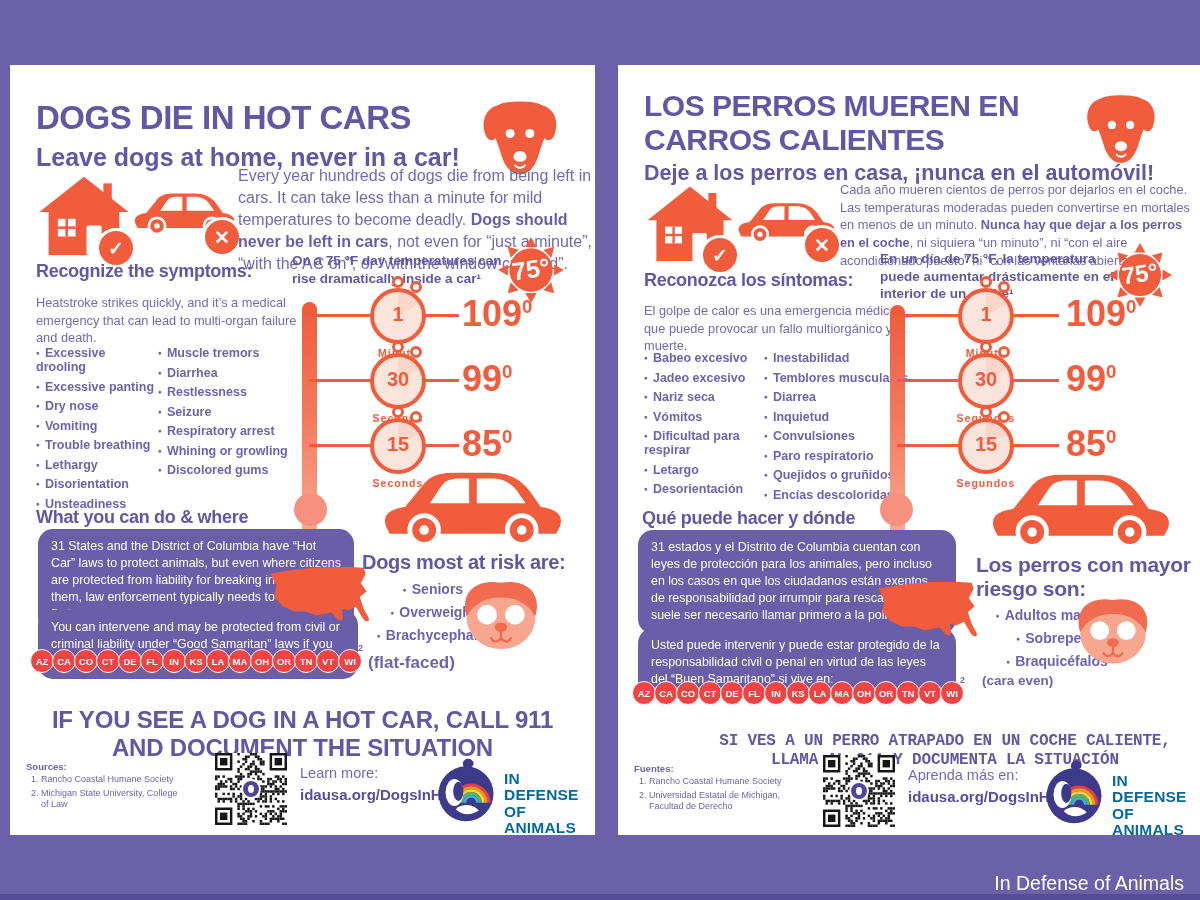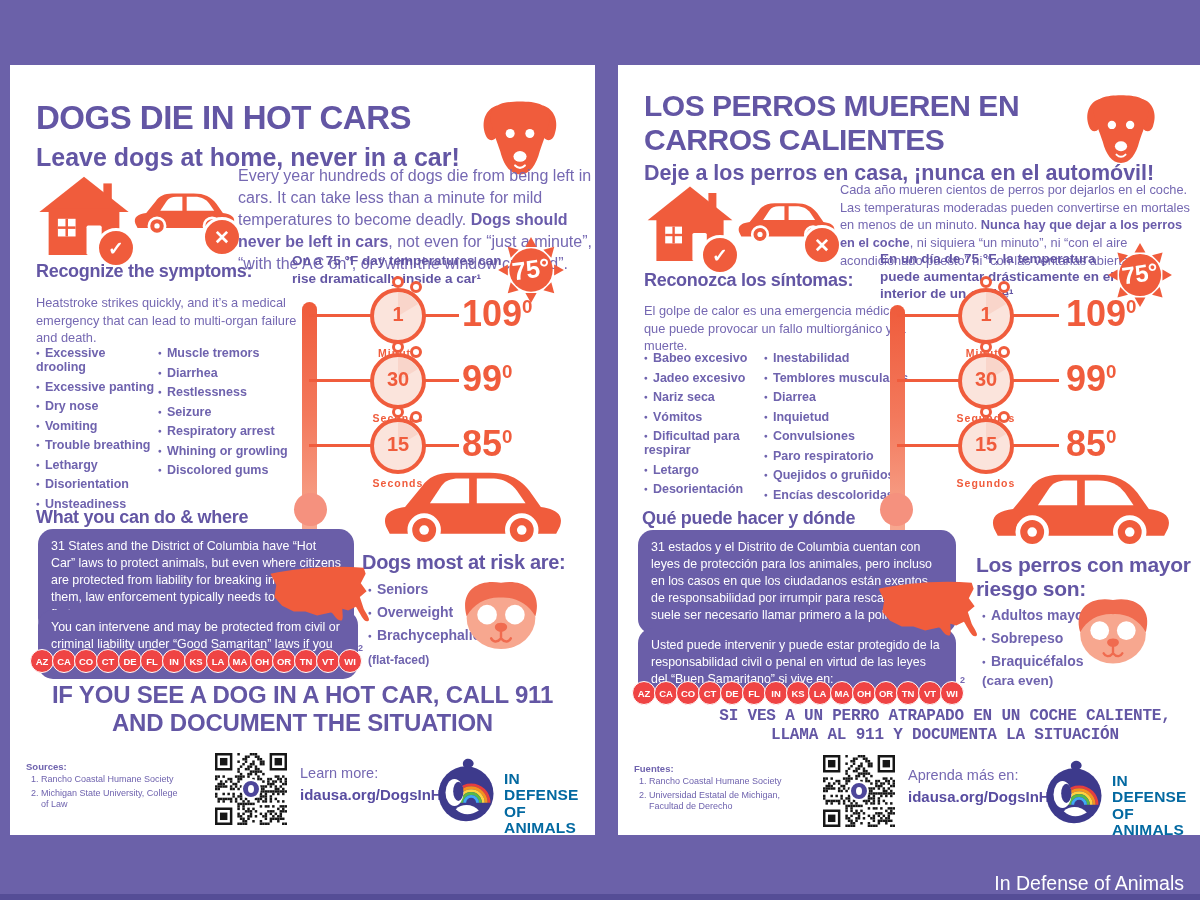--- a/index.html
+++ b/index.html
@@ -14,23 +14,23 @@
   .bodytext b{color:#6A5CAB;}
   .sym{color:#6F63AE;font-weight:700;font-size:12.5px;line-height:1.12;margin-bottom:5.5px;}
   .sym::before,.risk-item::before{content:"●";font-size:6.5px;vertical-align:2px;margin-right:5px;}
   .pbox{background:#6A5EA8;border-radius:15px;color:#fff;font-size:12.4px;line-height:1.38;
         padding:9px 13px;box-sizing:border-box;}
   .states-row{display:flex;}
   .state-circle{width:22px;height:22px;border-radius:50%;background:#ef4444;border:1px solid #fff;
         color:#fff;font-weight:800;font-size:9.5px;display:flex;align-items:center;justify-content:center;
         margin-right:-2px;flex:none;}
   .sup-note{color:#7568B2;font-size:9px;font-weight:700;}
-  .risk-item{color:#6F63AE;font-weight:800;font-size:14px;margin-bottom:7px;}
-  .risk-note{color:#6F63AE;font-weight:800;font-size:12px;}
-  .cta{width:100%;text-align:center;color:#6356A4;font-weight:800;line-height:1.18;letter-spacing:-0.2px;}
+  .risk-item{color:#6F63AE;font-weight:800;font-size:14px;margin-bottom:7px;text-align:center;}
+  .risk-note{color:#6F63AE;font-weight:800;font-size:17px;}
+  .cta{width:100%;text-align:center;color:#6356A4;font-weight:800;line-height:1.18;letter-spacing:-0.2px;margin-top:25px;}
   .thermo-heading{color:#6356A4;font-weight:800;font-size:13.5px;line-height:1.3;}
   .t-line{height:3px;background:#F05C3C;position:absolute;}
   .t-bar{position:absolute;width:15px;border-radius:8px 8px 0 0;
          background:linear-gradient(180deg,#EF5B3B 0%,#F3795C 45%,#F8B29C 100%);}
   .t-bulb{position:absolute;width:34px;height:34px;border-radius:50%;background:#F8B29C;}
   .sw-wrap{position:absolute;width:64px;height:86px;}
   .sw-num{position:absolute;left:0;top:27px;width:64px;text-align:center;color:#F05C3C;
           font-weight:800;font-size:20px;}
   .sw-unit{position:absolute;left:-18px;top:71px;width:100px;text-align:center;color:#F05C3C;
           font-weight:800;font-size:10.5px;letter-spacing:1px;}

